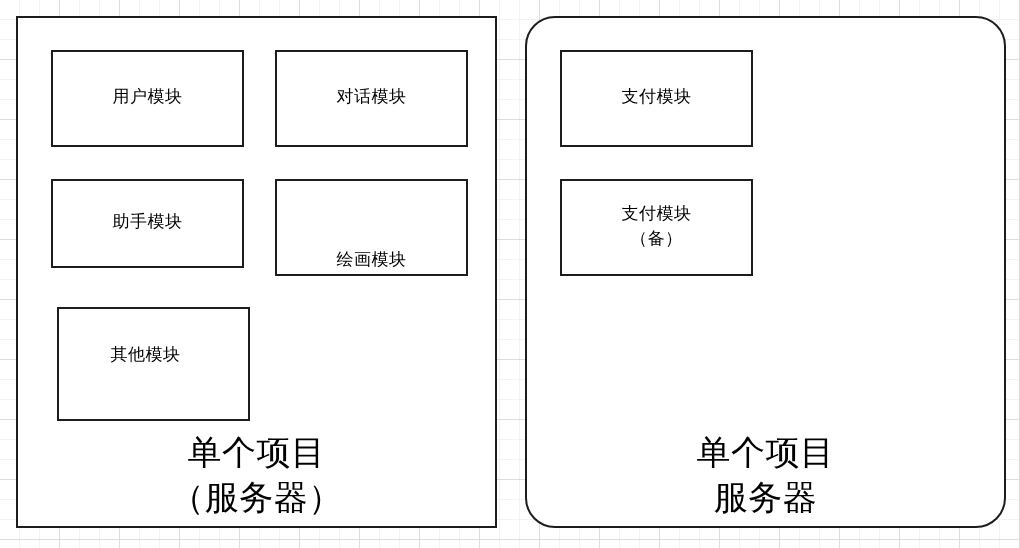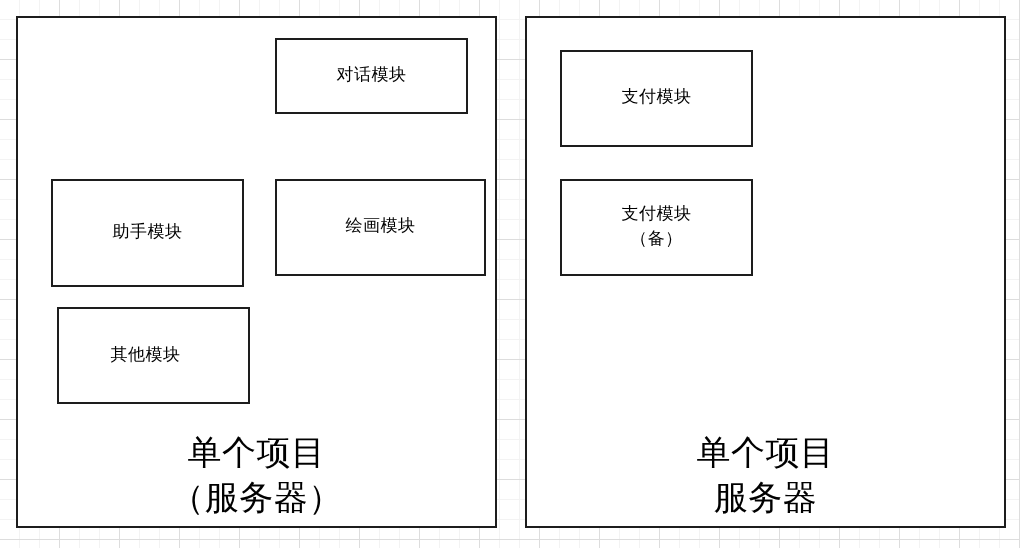--- a/index.html
+++ b/index.html
@@ -48,20 +48,21 @@
     left: 16px;
     top: 16px;
     width: 481px;
     height: 512px;
   }
   #group-payment {
     left: 525px;
     top: 16px;
     width: 481px;
     height: 512px;
+    border-radius: 30px;
   }
 
   
   .module-box {
     position: absolute;
     box-sizing: border-box;
     border: 2px solid #1d1d1d;
     background: #ffffff;
     display: flex;
     align-items: center;
@@ -73,24 +74,24 @@
     color: #000000;
     text-align: center;
     letter-spacing: 0.5px;
     white-space: pre-line;
     position: relative;
     top: -1px;
   }
 
   
   #box-user      { left: 33px;  top: 32px;  width: 193px; height: 97px; }
-  #box-chat      { left: 257px; top: 20px;  width: 193px; height: 76px; }
-  #box-assistant { left: 33px;  top: 161px; width: 193px; height: 108px; }
-  #box-drawing   { left: 257px; top: 161px; width: 211px; height: 97px; }
-  #box-other     { left: 39px;  top: 289px; width: 193px; height: 97px; }
+  #box-chat      { left: 257px; top: 32px;  width: 193px; height: 97px; }
+  #box-assistant { left: 33px;  top: 161px; width: 193px; height: 89px; }
+  #box-drawing   { left: 257px; top: 161px; width: 193px; height: 97px; align-items: flex-end; }
+  #box-other     { left: 39px;  top: 289px; width: 193px; height: 114px; }
 
   
   #box-payment        { left: 33px; top: 32px;  width: 193px; height: 97px; }
   #box-payment-backup { left: 33px; top: 161px; width: 193px; height: 97px; }
 
   
   #box-other .module-label {
     position: absolute;
     top: 34px;
     left: 0;
@@ -113,20 +114,23 @@
   #caption-project { top: 412px; }
   #caption-payment { top: 412px; }
 </style>
 </head>
 <body>
 
 <div id="canvas">
 
   <div class="group" id="group-project">
 
+    <div class="module-box" id="box-user">
+      <span class="module-label">用户模块</span>
+    </div>
 
     <div class="module-box" id="box-chat">
       <span class="module-label">对话模块</span>
     </div>
 
     <div class="module-box" id="box-assistant">
       <span class="module-label">助手模块</span>
     </div>
 
     <div class="module-box" id="box-drawing">

